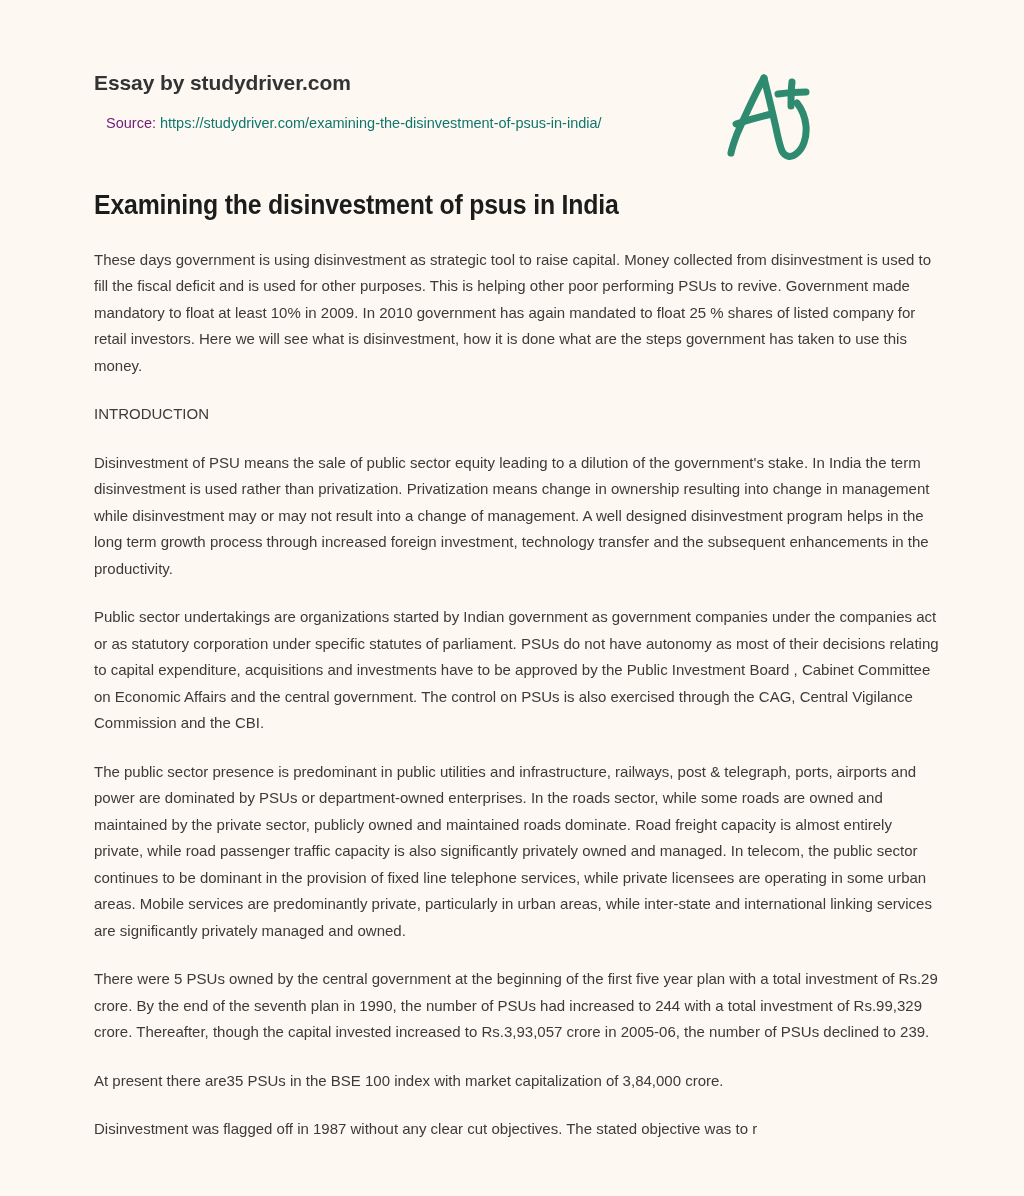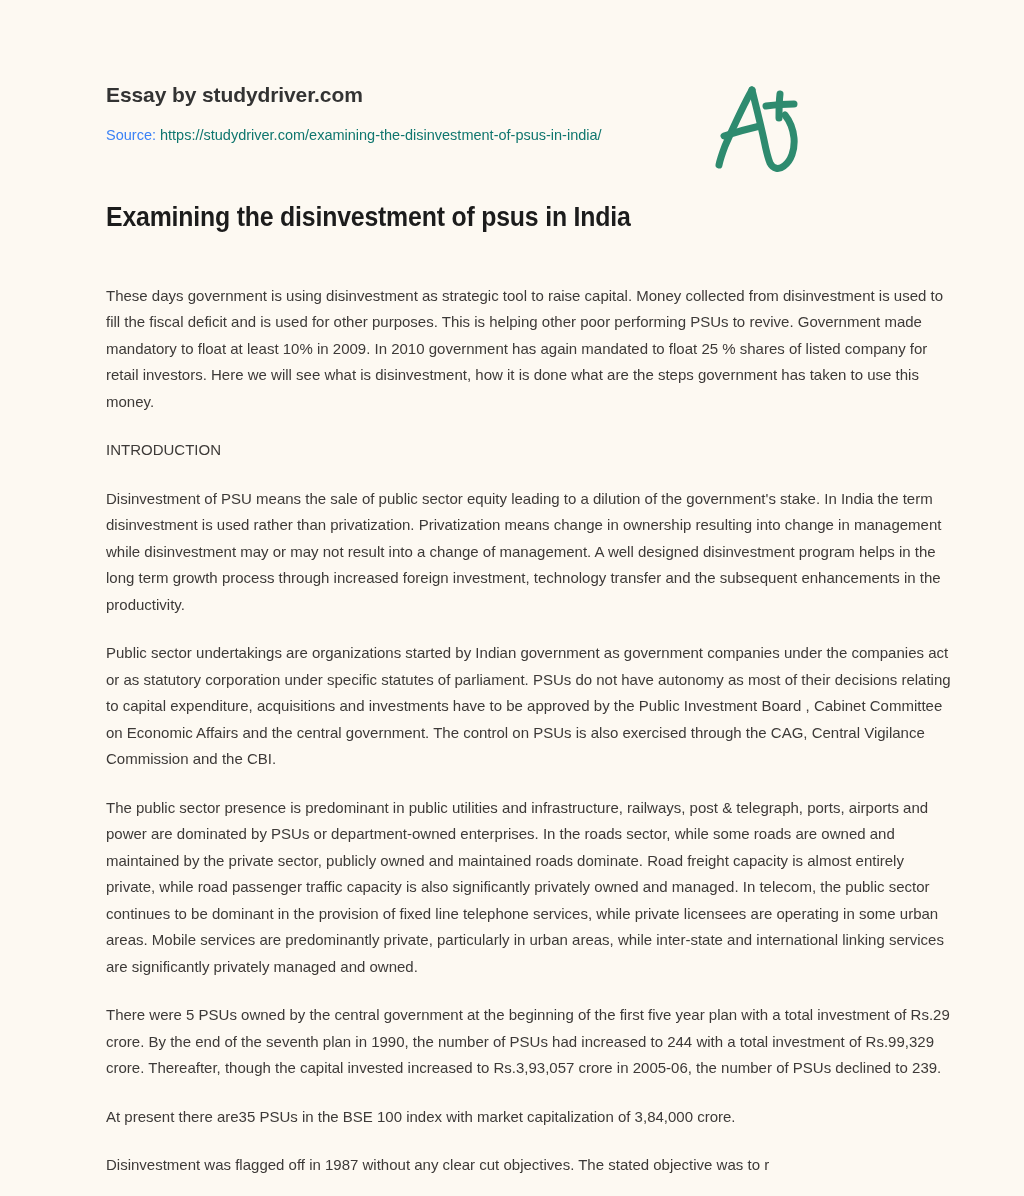--- a/index.html
+++ b/index.html
@@ -13,21 +13,21 @@
     font-family: "Liberation Sans", sans-serif;
     overflow: hidden;
     -webkit-font-smoothing: antialiased;
   }
 
   .page {
     position: relative;
     width: 900px;
     height: 1196px;
     box-sizing: border-box;
-    padding: 16px;
+    padding: 4px;
   }
 
   
   .header {
     position: relative;
     padding: 66px 90px 0 90px;
   }
 
   .essay-by {
     font-size: 21px;
@@ -39,21 +39,22 @@
   }
 
   .source-line {
     margin-top: 19px;
     font-size: 14.5px;
     line-height: 1.3;
     color: #8c8c8c;
     white-space: nowrap;
   }
   .source-label {
-    color: #3b82f6;
+    color: #701a75;
+    margin-left: 12px;
   }
   .source-url {
     color: #0f766e;
     text-decoration: none;
     margin-left: 4px;
   }
 
   
   .logo {
     position: absolute;
@@ -80,21 +81,21 @@
     font-weight: bold;
     color: #1c1c1c;
     line-height: 1.25;
     margin: 0;
     letter-spacing: -0.2px;
     transform: scaleX(0.92);
     transform-origin: left center;
   }
 
   .body-copy {
-    margin-top: 48px;
+    margin-top: 24px;
     width: 845px;
   }
 
   .para {
     font-size: 15px;
     line-height: 26.5px;
     color: #3d3a38;
     margin: 0 0 22px 0;
     text-align: left;
   }

